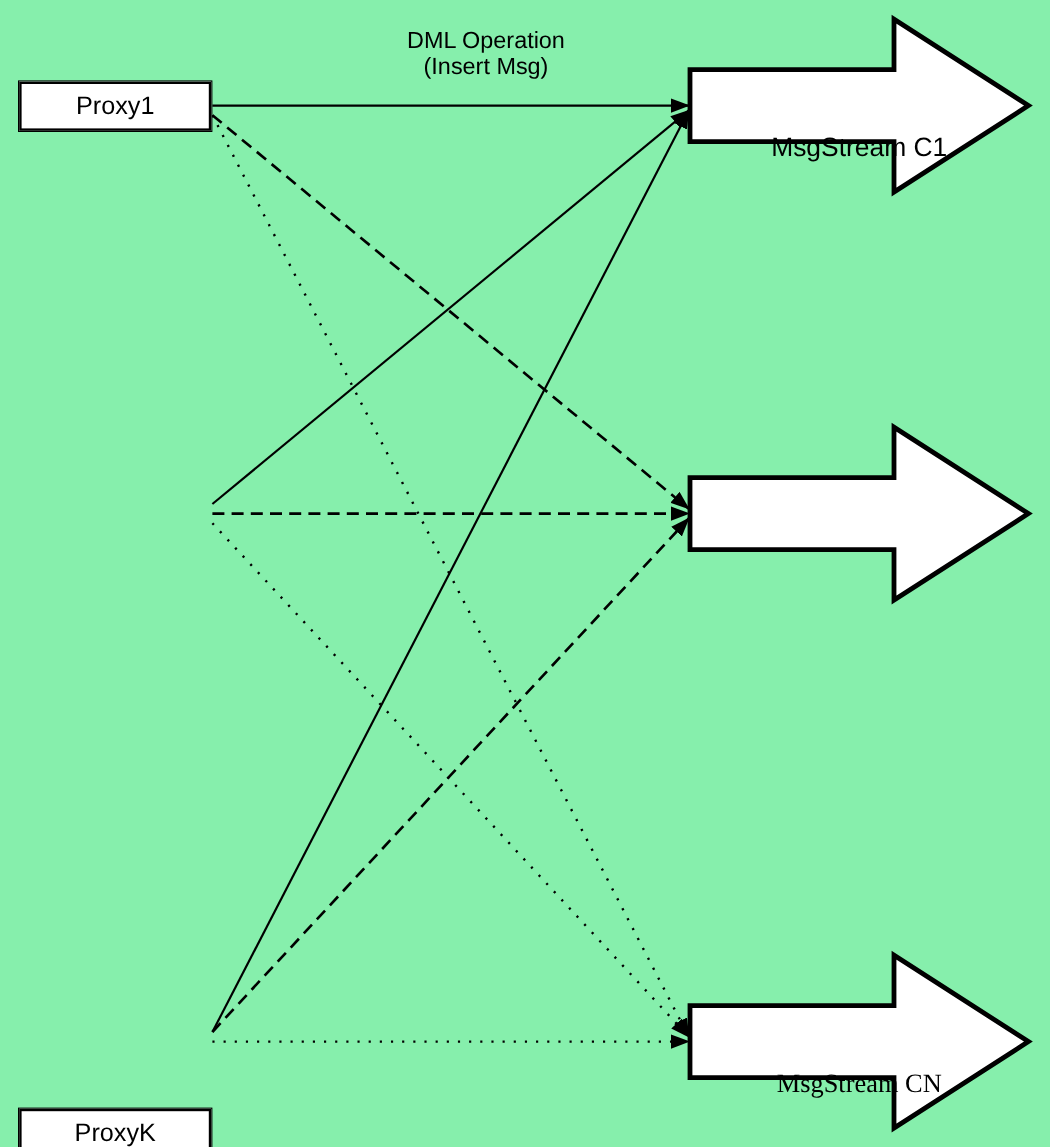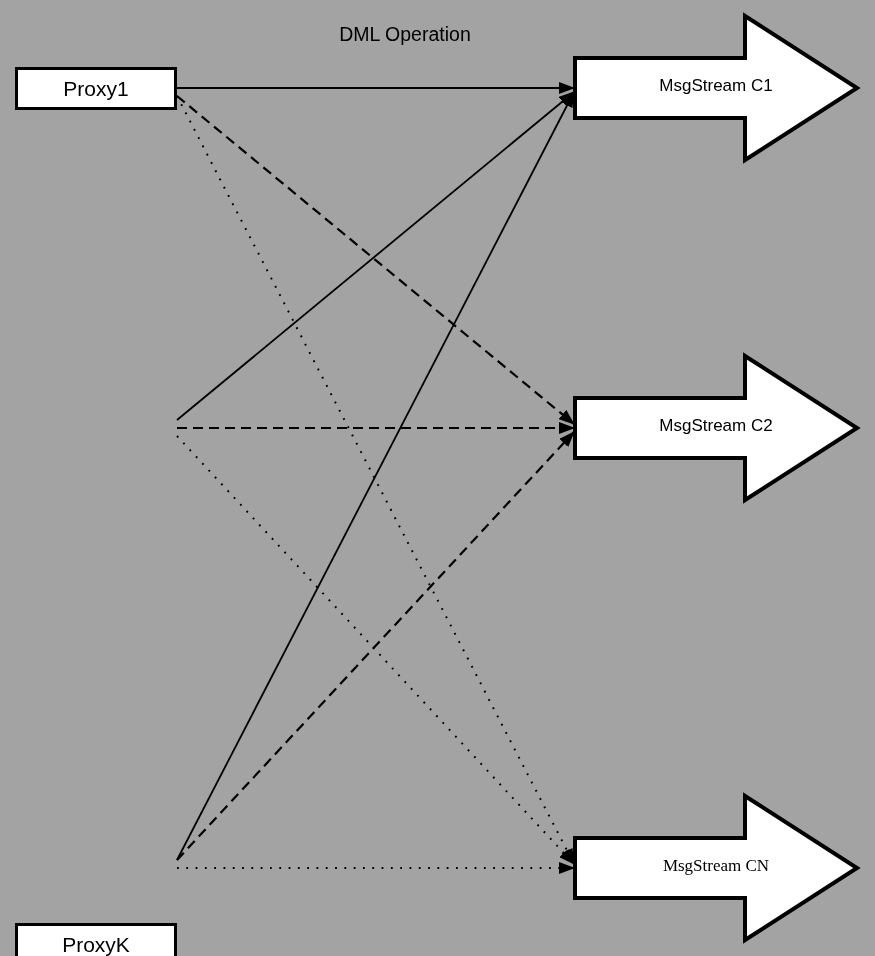--- a/index.html
+++ b/index.html
@@ -5,21 +5,21 @@
   html, body {
     margin: 0;
     padding: 0;
     background: #ffffff;
     font-family: "Liberation Sans", sans-serif;
   }
   .canvas {
     position: relative;
     width: 875px;
     height: 956px;
-    background: #a3a3a3;
+    background: #86efac;
     overflow: hidden;
   }
   .diagram-svg {
     position: absolute;
     left: 0;
     top: 0;
     width: 875px;
     height: 956px;
   }
   .title {
@@ -54,22 +54,23 @@
     background: #ffffff;
   }
   .proxy1 { left: 15px; top: 67px; }
   .proxy2 { left: 15px; top: 407px; }
   .proxyk { left: 15px; top: 895px; margin-top: 28px; }
   .stream-label {
     position: absolute;
     left: 575px;
     width: 282px;
     text-align: center;
-    font-size: 17px;
+    font-size: 22px;
     color: #000000;
+    margin-top: 34px;
   }
   .stream-label.c1 { top: 76px; }
   .stream-label.c2 { top: 416px; }
   .stream-label.cn { top: 856px; font-family: Liberation Serif, serif; }
   .big-arrow {
     fill: #ffffff;
     stroke: #000000;
     stroke-width: 4;
     stroke-linejoin: miter;
   }
@@ -101,26 +102,26 @@
         <line x1="177" y1="868" x2="574" y2="868" class="dotted" marker-end="url(#arrowhead)"></line>
       </g>
 
     <path class="big-arrow" d="M575,58 H745 V16 L857,88 L745,160 V118 H575 Z"></path>
     <path class="big-arrow" d="M575,398 H745 V356 L857,428 L745,500 V458 H575 Z"></path>
     <path class="big-arrow" d="M575,838 H745 V796 L857,868 L745,940 V898 H575 Z"></path>
   </svg>
 
   <div class="title">
     <span style="display:block">DML Operation</span>
+    <span style="display:block">(Insert Msg)</span>
   </div>
 
   <div class="proxy proxy1">
     <div class="proxy-inner">Proxy1</div>
   </div>
   <div class="proxy proxyk">
     <div class="proxy-inner">ProxyK</div>
   </div>
 
   <div class="stream-label c1">MsgStream C1</div>
-  <div class="stream-label c2">MsgStream C2</div>
   <div class="stream-label cn">MsgStream CN</div>
 
 </div>
 
 </body></html>

